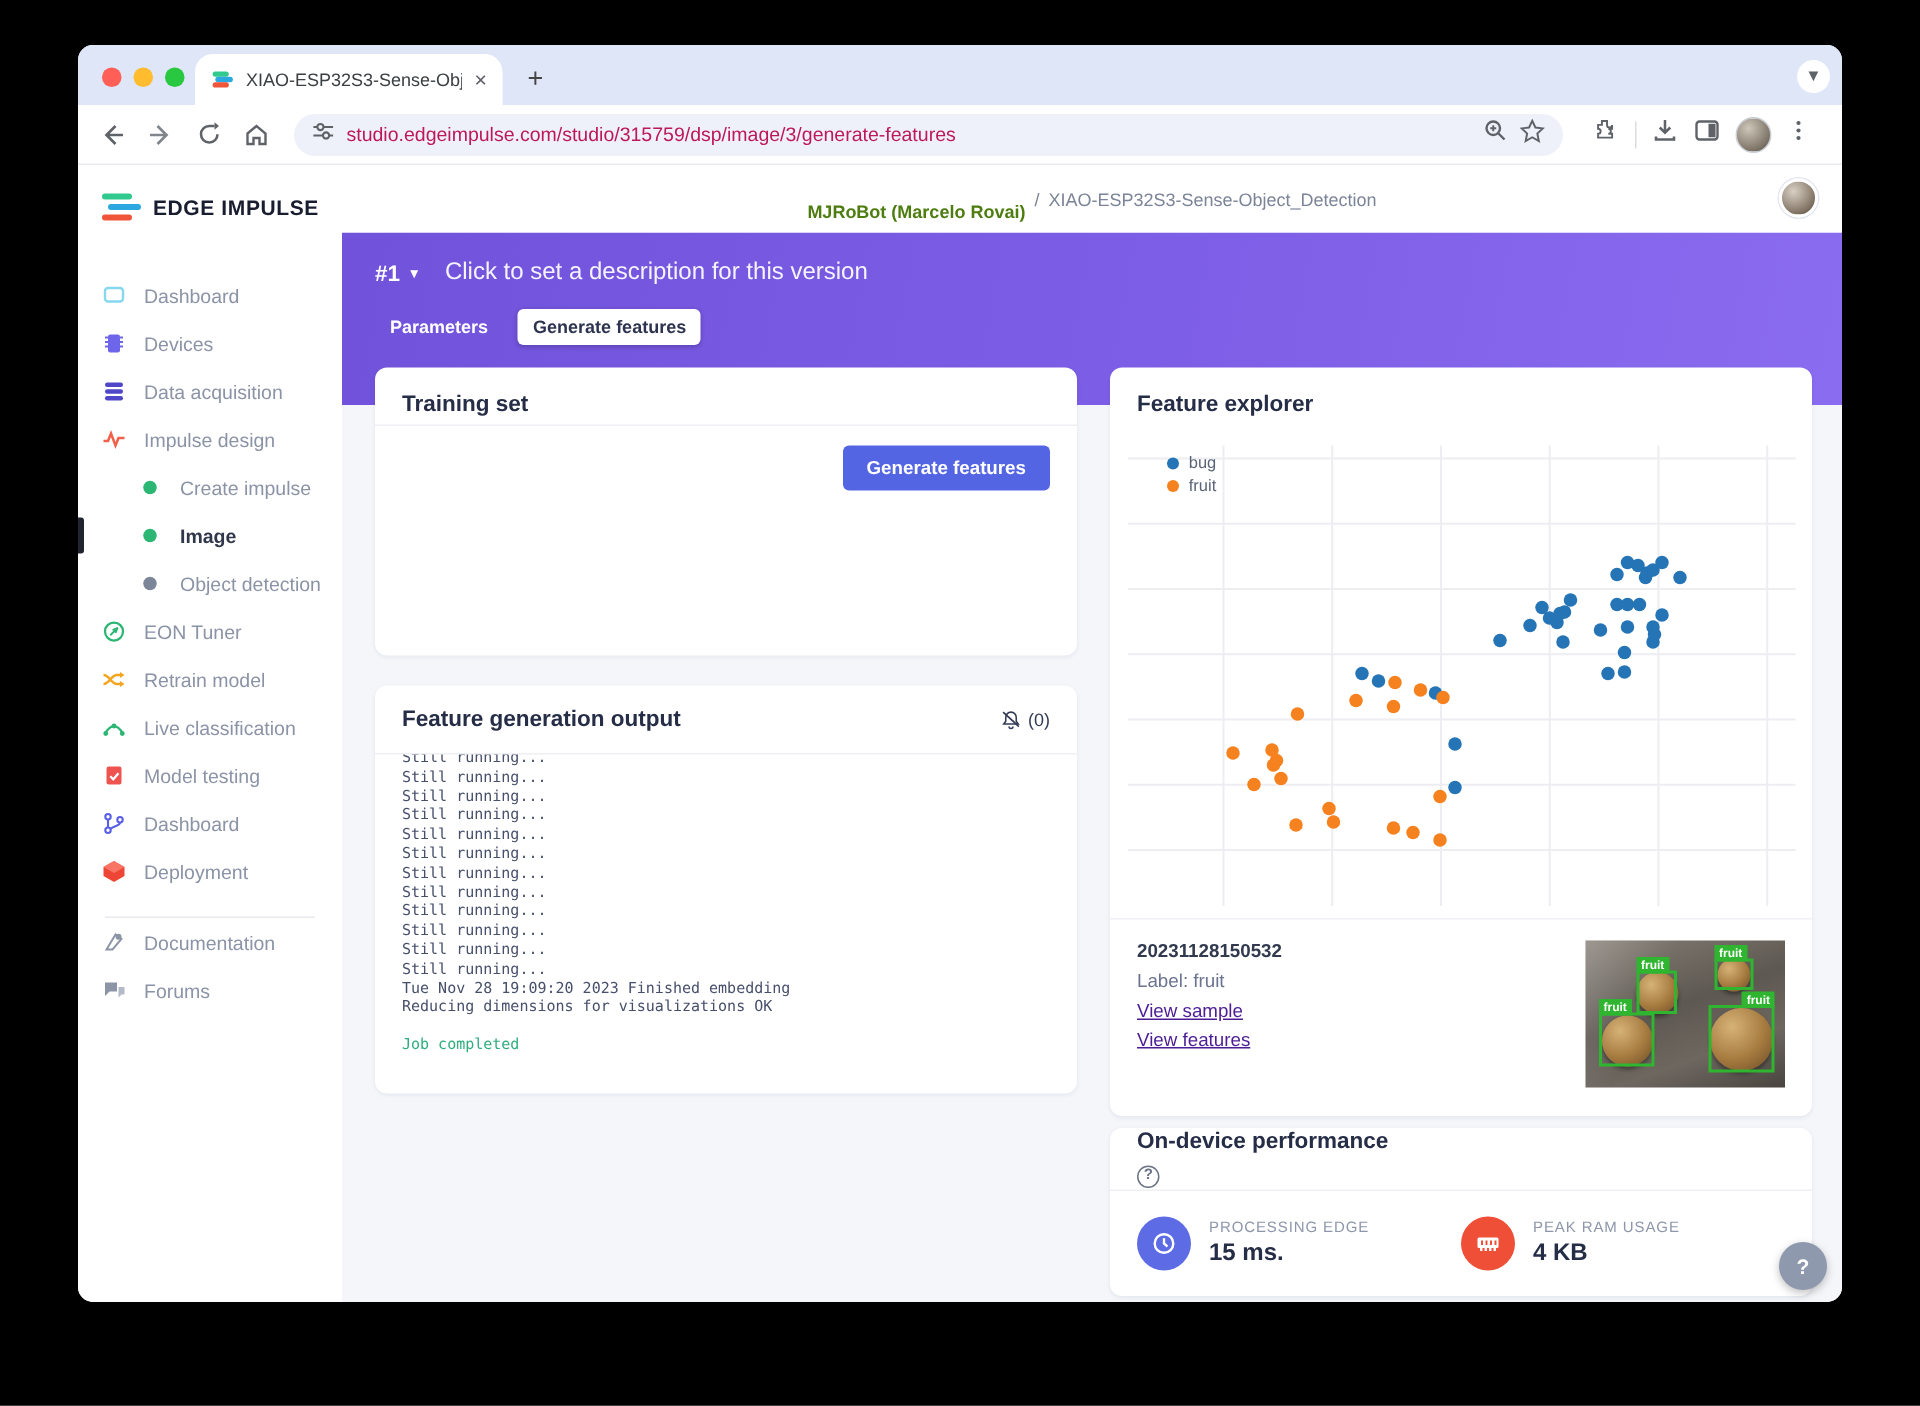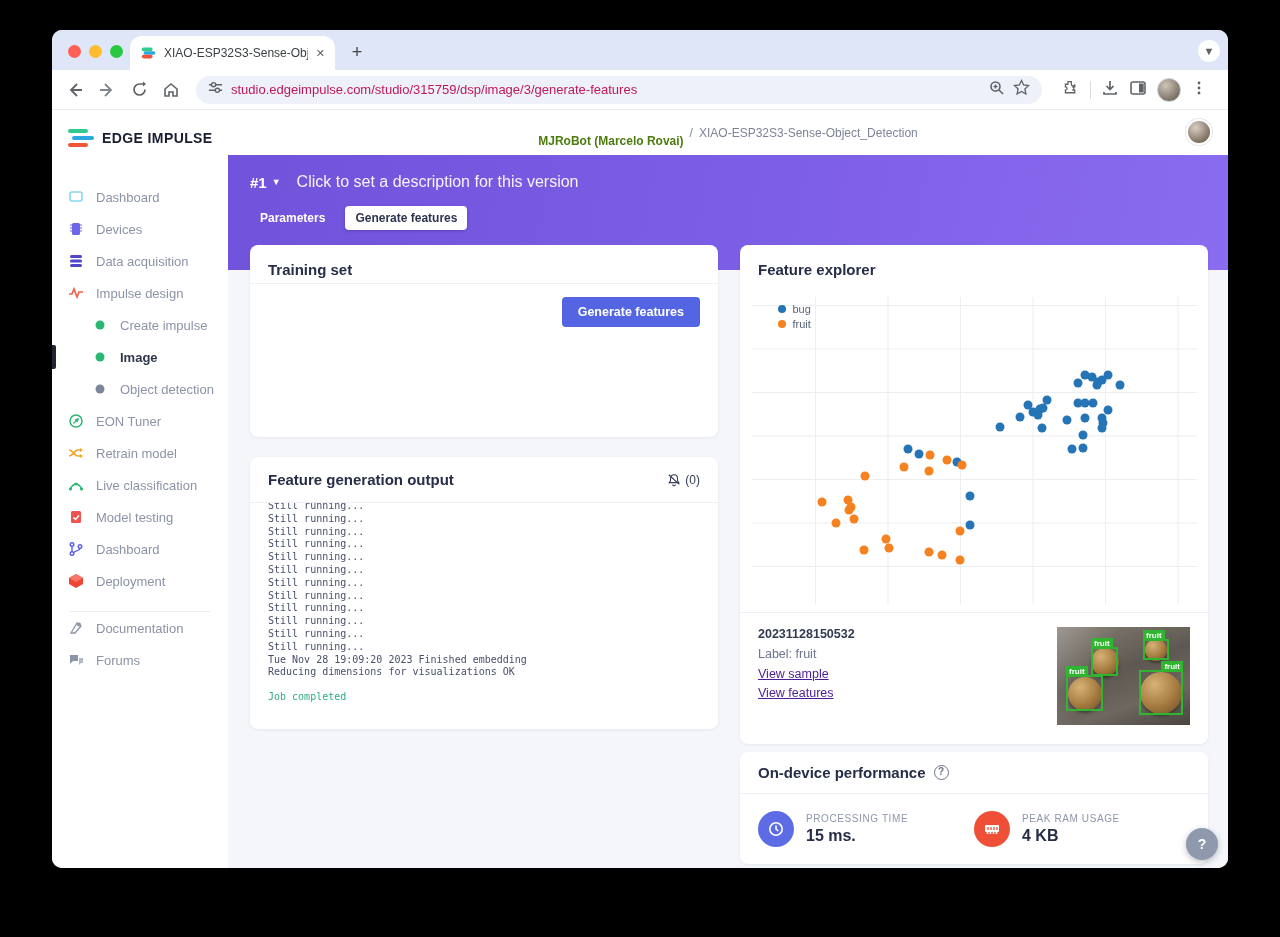--- a/index.html
+++ b/index.html
@@ -91,21 +91,21 @@
   .sample-label { font-size:12.5px; color:#6b7390; margin-bottom:6px; }
   .sample-link { display:block; font-size:12.5px; color:#4c1d95; text-decoration:underline; margin-bottom:5px; cursor:pointer; }
   .thumb { width:133px; height:98px; position:relative; overflow:hidden; flex:0 0 133px;
            background:linear-gradient(115deg, rgba(255,255,255,.20) 0%, transparent 35%),
                       linear-gradient(160deg,#857e75 0%,#5d5851 45%,#6e6760 72%,#49443f 100%); }
   .fruit-ball { position:absolute; border-radius:50%; background:radial-gradient(circle at 35% 30%, #d6b277, #a57a3f 55%, #6f4f28 95%); box-shadow:0 2px 3px rgba(0,0,0,.4); }
   .bbox { position:absolute; border:2px solid #2fb52f; }
   .bbox-label { position:absolute; bottom:100%; background:#2fb52f; color:#fff; font-size:8px; font-weight:700; line-height:11px; padding:0 3px; }
 
   .perf-card { margin-top:8px; height:112px; display:flex; flex-direction:column; }
-  .perf-head { height:42px; display:flex; align-items:center; gap:8px; padding:0 18px; border-bottom:1px solid #eef0f4; }
+  .perf-head { height:42px; display:flex; align-items:flex-start; gap:8px; padding:0 18px; border-bottom:1px solid #eef0f4;flex-direction:column; }
   .qmark { width:15px; height:15px; border-radius:50%; border:1.4px solid #6b7385; color:#6b7385; font-size:10px; font-weight:700; line-height:12px; text-align:center; }
   .stats { flex:1; display:flex; align-items:center; padding:0 18px; }
   .stat { display:flex; align-items:center; gap:12px; width:227px; }
   .stat-circle { width:36px; height:36px; border-radius:50%; display:flex; align-items:center; justify-content:center; flex:0 0 36px; }
   .stat-label { font-size:10px; letter-spacing:.6px; color:#8d96aa; margin-bottom:3px; }
   .stat-value { font-size:16px; font-weight:700; color:#262d47; }
 
   .help-fab { position:absolute; right:10px; bottom:8px; width:32px; height:32px; border-radius:50%; background:#8f99ad; color:#fff; font-size:14px; font-weight:700; display:flex; align-items:center; justify-content:center; box-shadow:0 2px 6px rgba(0,0,0,.25); cursor:pointer; z-index:5; }
 </style>
 </head>
@@ -530,21 +530,21 @@
             </div>
             <div class="stats">
                 <div class="stat">
                   <span class="stat-circle" style="background: rgb(93, 107, 228);">
                     <svg width="18" height="18" viewBox="0 0 18 18">
                       <circle cx="9" cy="9" r="6.2" stroke="#fff" stroke-width="1.6" fill="none"></circle>
                       <path d="M9 5.5 V9 L11.3 11" stroke="#fff" stroke-width="1.6" fill="none"></path>
                     </svg>
                   </span>
                   <div>
-                    <div class="stat-label">PROCESSING TIME</div>
+                    <div class="stat-label">PROCESSING EDGE</div>
                     <div class="stat-value">15 ms.</div>
                   </div>
                 </div>
                 <div class="stat">
                   <span class="stat-circle" style="background: rgb(238, 79, 54);">
                     <svg width="18" height="18" viewBox="0 0 18 18">
                       <rect x="2" y="5" width="14" height="7" rx="1" fill="#fff"></rect>
                       <path d="M4.5 12 v2 M7.5 12 v2 M10.5 12 v2 M13.5 12 v2" stroke="#fff" stroke-width="1.6"></path>
                       <path d="M5 7 v3 M8 7 v3 M11 7 v3 M14 7 v3" stroke="#ee4f36" stroke-width="1.3"></path>
                     </svg>

